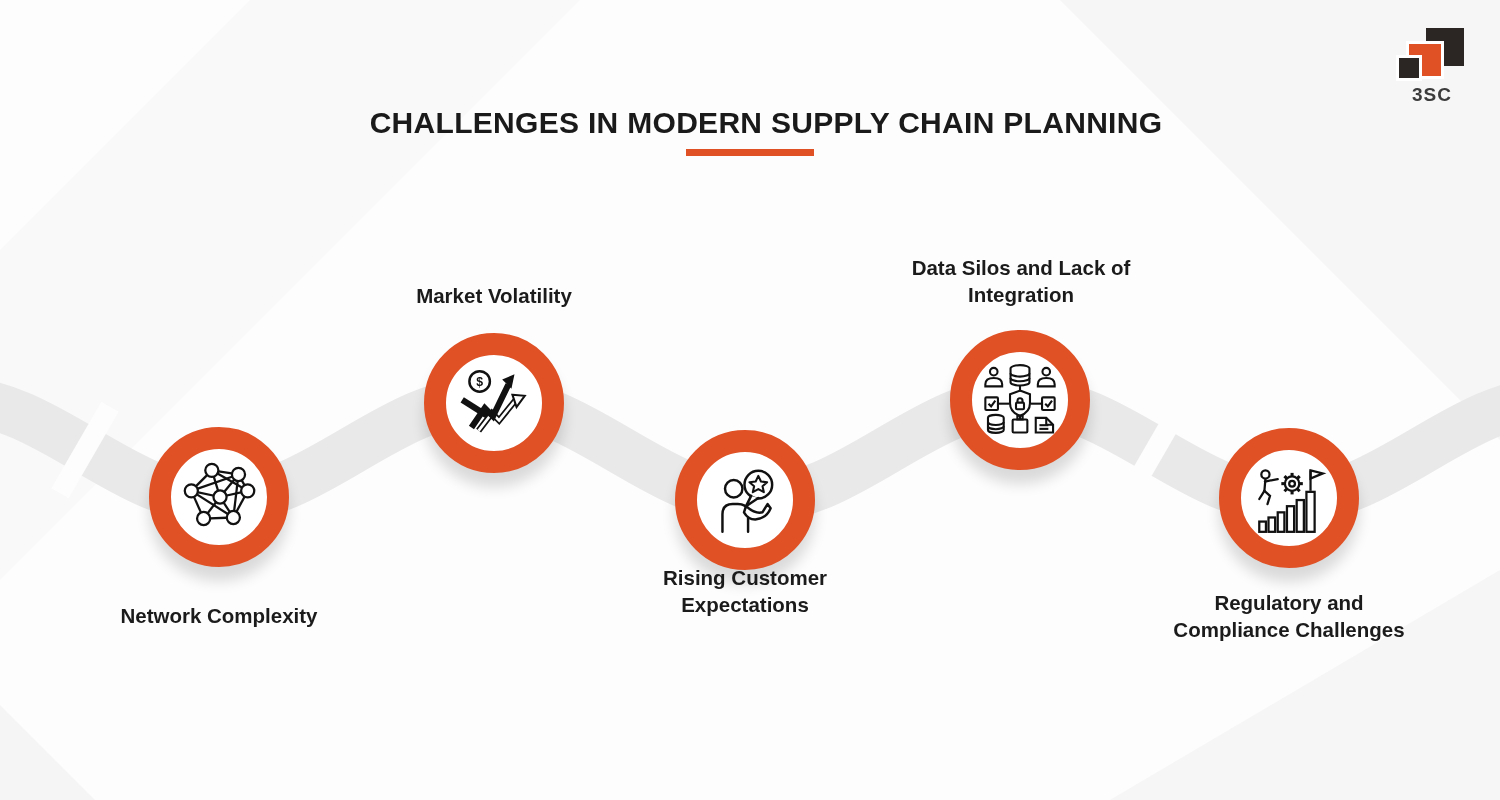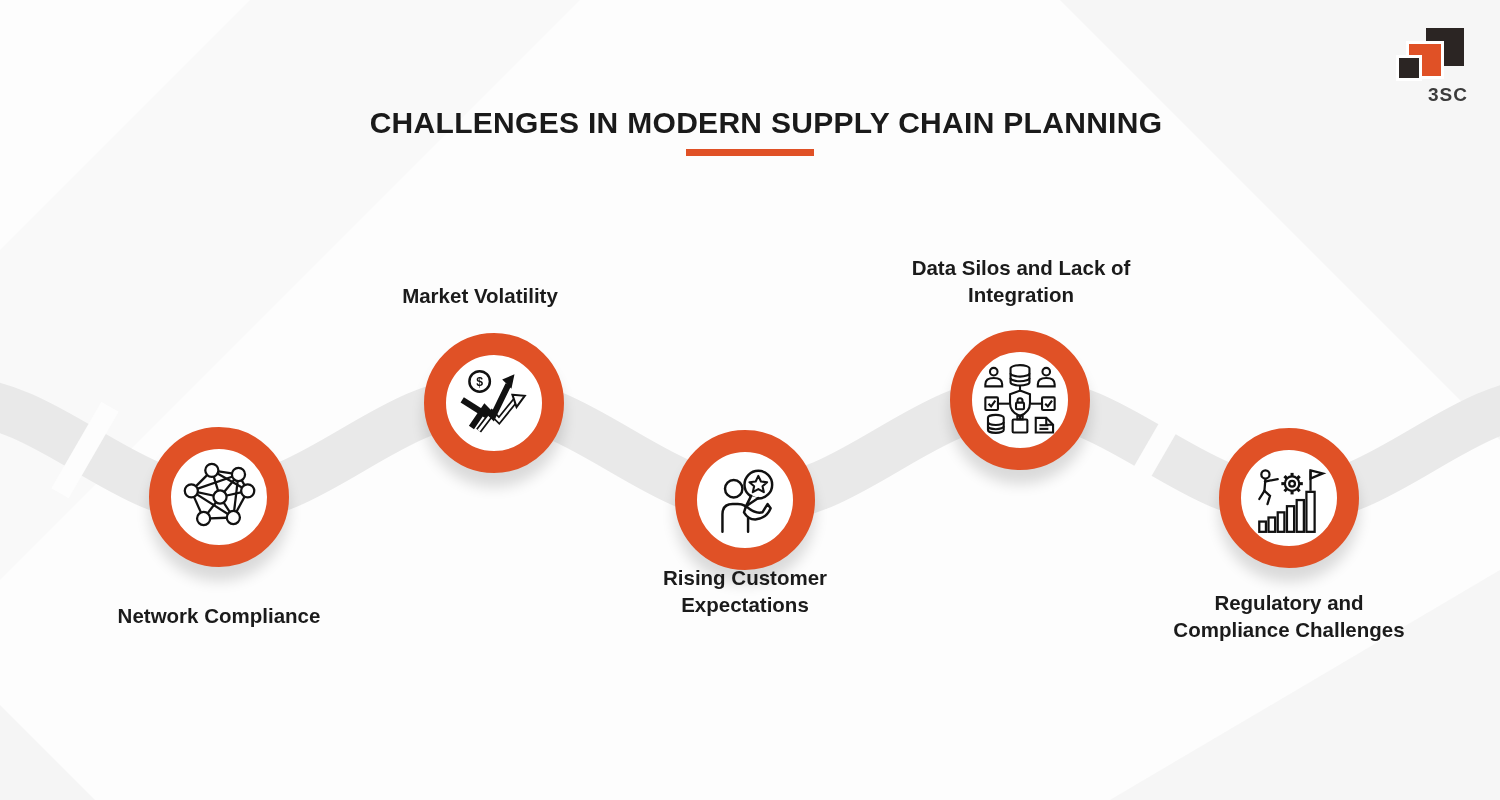--- a/index.html
+++ b/index.html
@@ -20,34 +20,34 @@
     background:var(--accent,#e05126); z-index:3;
   }
   
   .logo{position:absolute; top:28px; right:32px; width:72px; z-index:3;}
   .logo-squares{position:relative; width:72px; height:54px;}
   .logo-sq-big{position:absolute; left:30px; top:0; width:38px; height:38px; background:var(--logoDark,#2b2523);}
   .logo-sq-orange{position:absolute; left:10px; top:13px; width:38px; height:38px; box-sizing:border-box;
     background:var(--accent,#e05126); border:3px solid #fff;}
   .logo-sq-small{position:absolute; left:0; top:27px; width:26px; height:26px; box-sizing:border-box;
     background:var(--logoDark,#2b2523); border:3px solid #fff;}
-  .logo-text{margin-top:2px; text-align:right; font-size:19px; font-weight:700; color:#3b3b3b; letter-spacing:1px;}
+  .logo-text{margin-top:2px; text-align:center; font-size:19px; font-weight:700; color:#3b3b3b; letter-spacing:1px;}
   
   .circle{
     position:absolute; width:140px; height:140px; border-radius:50%;
     box-sizing:border-box; background:#fff; border:22px solid var(--accent,#e05126);
     box-shadow:0 14px 14px rgba(0,0,0,.14);
     display:flex; align-items:center; justify-content:center; z-index:2;
   }
   .item-label{
     position:absolute; text-align:center; font-size:20.5px; font-weight:700;
     line-height:27px; color:#1b1b1b; z-index:2;
   }
   .c1{left:149px; top:427px;} .l1{left:99px;  top:602px; width:240px;}
-  .c2{left:424px; top:333px;} .l2{left:380px; top:282px; width:200px;text-align:center;}
+  .c2{left:424px; top:333px;} .l2{left:394px; top:282px; width:200px;text-align:center;}
   .c3{left:675px; top:430px;} .l3{left:650px; top:564px; width:190px;}
   .c4{left:950px; top:330px;} .l4{left:911px; top:254px; width:220px;}
   .c5{left:1219px;top:428px;} .l5{left:1159px;top:589px; width:260px;}
   .icon-svg{display:block;}
 </style>
 </head>
 <body>
 
 <div class="stage">
 
@@ -95,21 +95,21 @@
         <circle cx="33" cy="14" r="6.4" fill="#fff"></circle>
           <circle cx="59" cy="18" r="6.4" fill="#fff"></circle>
         <circle cx="13" cy="34" r="6.4" fill="#fff"></circle>
           <circle cx="68" cy="34" r="6.4" fill="#fff"></circle>
         <circle cx="25" cy="61" r="6.4" fill="#fff"></circle>
           <circle cx="54" cy="60" r="6.4" fill="#fff"></circle>
         <circle cx="41" cy="40" r="6.4" fill="#fff"></circle>
       </g>
     </svg>
   </div>
-  <div class="item-label l1">Network Compliance</div>
+  <div class="item-label l1">Network Complexity</div>
 
   <div class="circle c2">
     <svg class="icon-svg" width="82" height="82" viewBox="0 0 80 80">
       <g fill="none" stroke="#111">
         <line x1="9" y1="37" x2="36" y2="54" stroke-width="6"></line>
         <polyline points="25,67 38,50 45,57 62,36" stroke-width="6"></polyline>
         <polyline points="25,67 38,50 45,57 62,36" stroke="#fff" stroke-width="2.6"></polyline>
         <polygon points="58,32 70,33 62,44" fill="#fff" stroke-width="2"></polygon>
         <polyline points="18,64 31,45 39,53 54,22" stroke-width="6"></polyline>
         <polygon points="48,17 60,12 57,26" fill="#111" stroke="none"></polygon>

